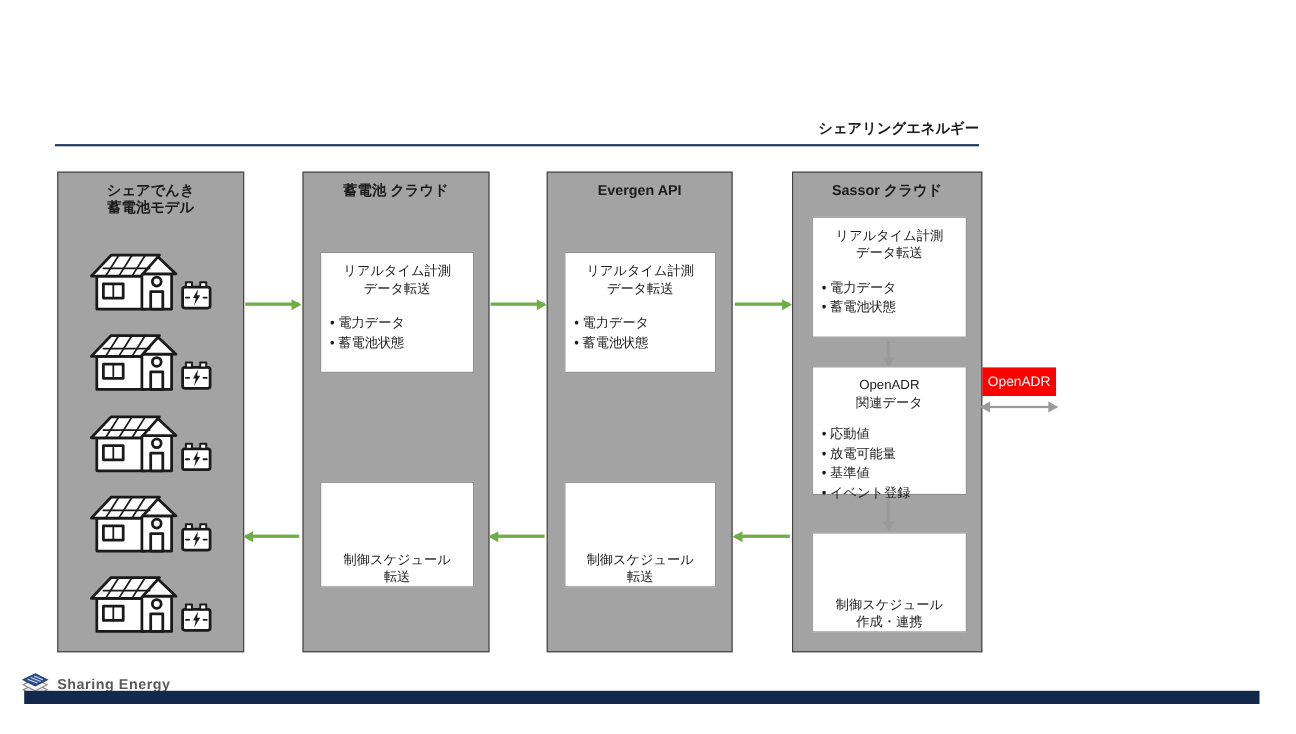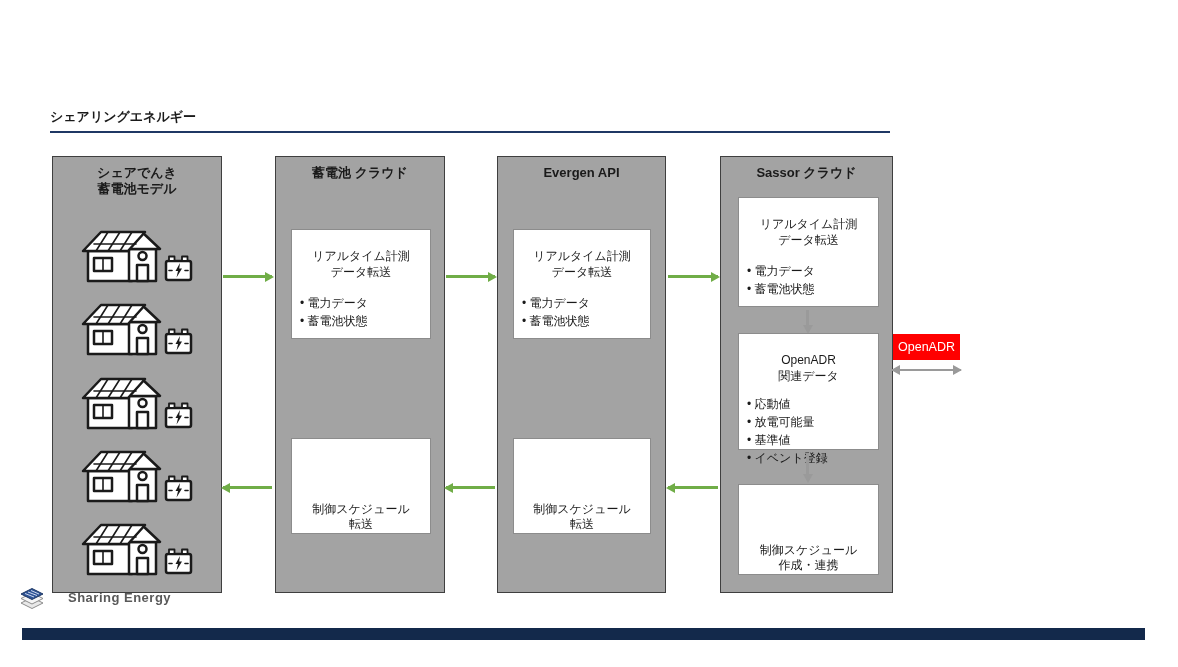--- a/index.html
+++ b/index.html
@@ -11,28 +11,28 @@
     --box-border:#3f3f3f;
     --inner-border:#8c8c8c;
   }
   *{margin:0;padding:0;box-sizing:border-box;}
   html,body{background:#fff;}
   body{font-family:"Liberation Sans","DejaVu Sans",sans-serif;color:#1a1a1a;}
   .page{position:relative;width:1178px;height:667px;background:#fff;overflow:hidden;}
 
   .title{position:absolute;left:28px;top:16px;font-size:33px;font-weight:700;color:var(--navy);letter-spacing:1px;white-space:nowrap;}
 
-  .group-label{position:absolute;left:50px;top:108px;width:840px;text-align:left;font-size:13px;font-weight:700;color:#1a1a1a;}
+  .group-label{position:absolute;left:50px;top:108px;width:840px;text-align:right;font-size:13px;font-weight:700;color:#1a1a1a;}
   .group-line{position:absolute;left:50px;top:131px;width:840px;height:2px;background:var(--navy);}
 
   .col-box{position:absolute;top:156px;height:437px;border:1.5px solid var(--box-border);background:#a3a3a3;}
   .col-header{margin-top:8px;text-align:center;font-size:13px;font-weight:700;white-space:pre-line;line-height:1.25;}
 
   .inner-box{position:absolute;border:1px solid var(--inner-border);background:#fff;}
-  .ib-title{margin-top:19px;text-align:center;font-size:12px;font-weight:400;white-space:pre-line;line-height:1.3;}
+  .ib-title{margin-top:9px;text-align:center;font-size:12px;font-weight:400;white-space:pre-line;line-height:1.3;}
   .ib-bullets{list-style:none;margin-top:14px;padding-left:8px;}
   .ib-bullets.tight{margin-top:11px;}
   .ib-bullets li{font-size:12px;line-height:1.5;}
   .ib-bullets li::before{content:"• ";}
   .center-box{display:flex;align-items:flex-end;justify-content:center;}
   .center-box .ib-title{margin-top:0;}
 
   .houses{position:absolute;left:0;right:0;top:62px;bottom:6px;display:flex;flex-direction:column;justify-content:space-between;align-items:center;padding:4px 0 6px;}
 
   
@@ -47,21 +47,21 @@
   
   .arr-lr{position:absolute;height:0;border-top:2.5px solid var(--gray);}
   .arr-lr::before{content:"";position:absolute;left:-1px;top:-6px;border-right:9px solid var(--gray);border-top:5px solid transparent;border-bottom:5px solid transparent;}
   .arr-lr::after{content:"";position:absolute;right:-1px;top:-6px;border-left:9px solid var(--gray);border-top:5px solid transparent;border-bottom:5px solid transparent;}
 
   .openadr-badge{position:absolute;left:893px;top:334px;width:67px;height:26px;background:var(--red);color:#fff;font-size:12.5px;display:flex;align-items:center;justify-content:center;}
 
   .agg-box{position:absolute;left:963px;top:285px;width:170px;height:167px;border:1.5px solid #595959;background:#fff;}
   .agg-label{margin-top:11px;text-align:center;font-size:13px;font-weight:700;white-space:pre-line;line-height:1.35;}
 
-  .footer-logo{position:absolute;left:18px;top:584px;display:flex;align-items:center;gap:22px;}
+  .footer-logo{position:absolute;left:18px;top:608px;display:flex;align-items:center;gap:6px;}
   .footer-logo .logo-text{font-size:13px;font-weight:700;color:#595959;letter-spacing:0.5px;}
   .bottom-bar{position:absolute;left:22px;top:628px;width:1123px;height:12px;background:var(--bar);}
 </style>
 </head>
 <body>
 
 <div class="page">
 
 
   <div class="group-label">シェアリングエネルギー</div>

